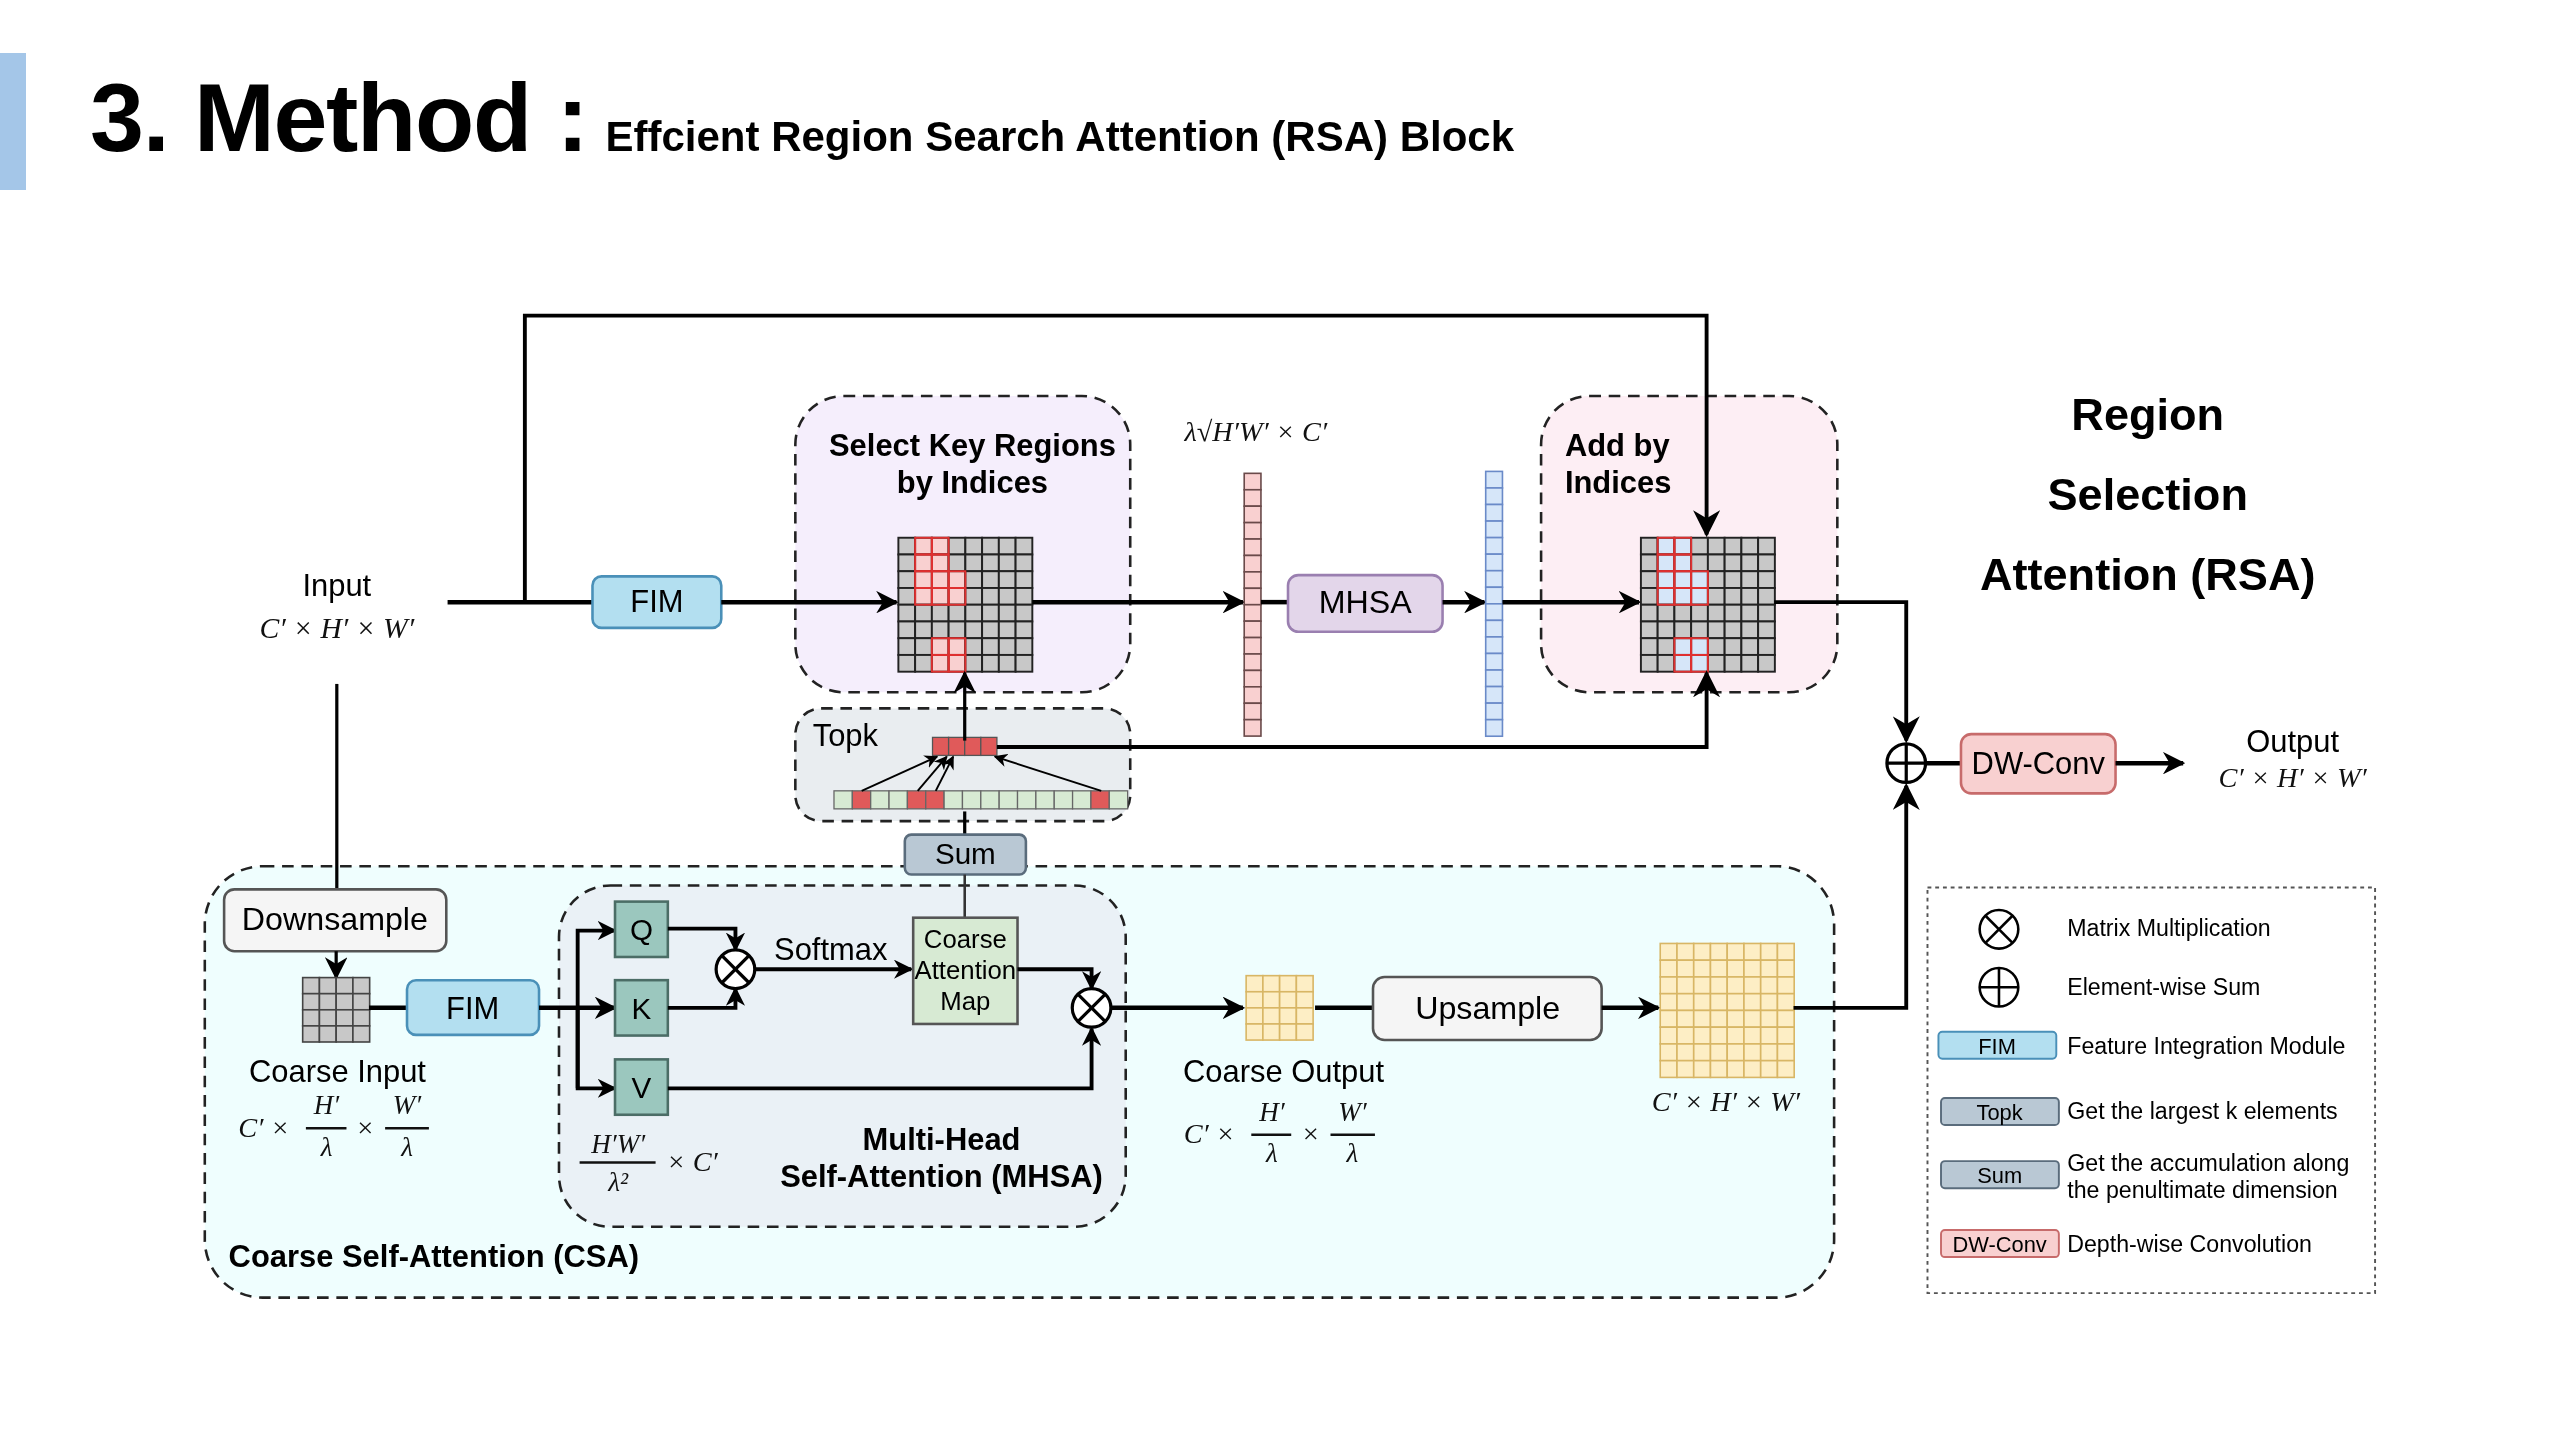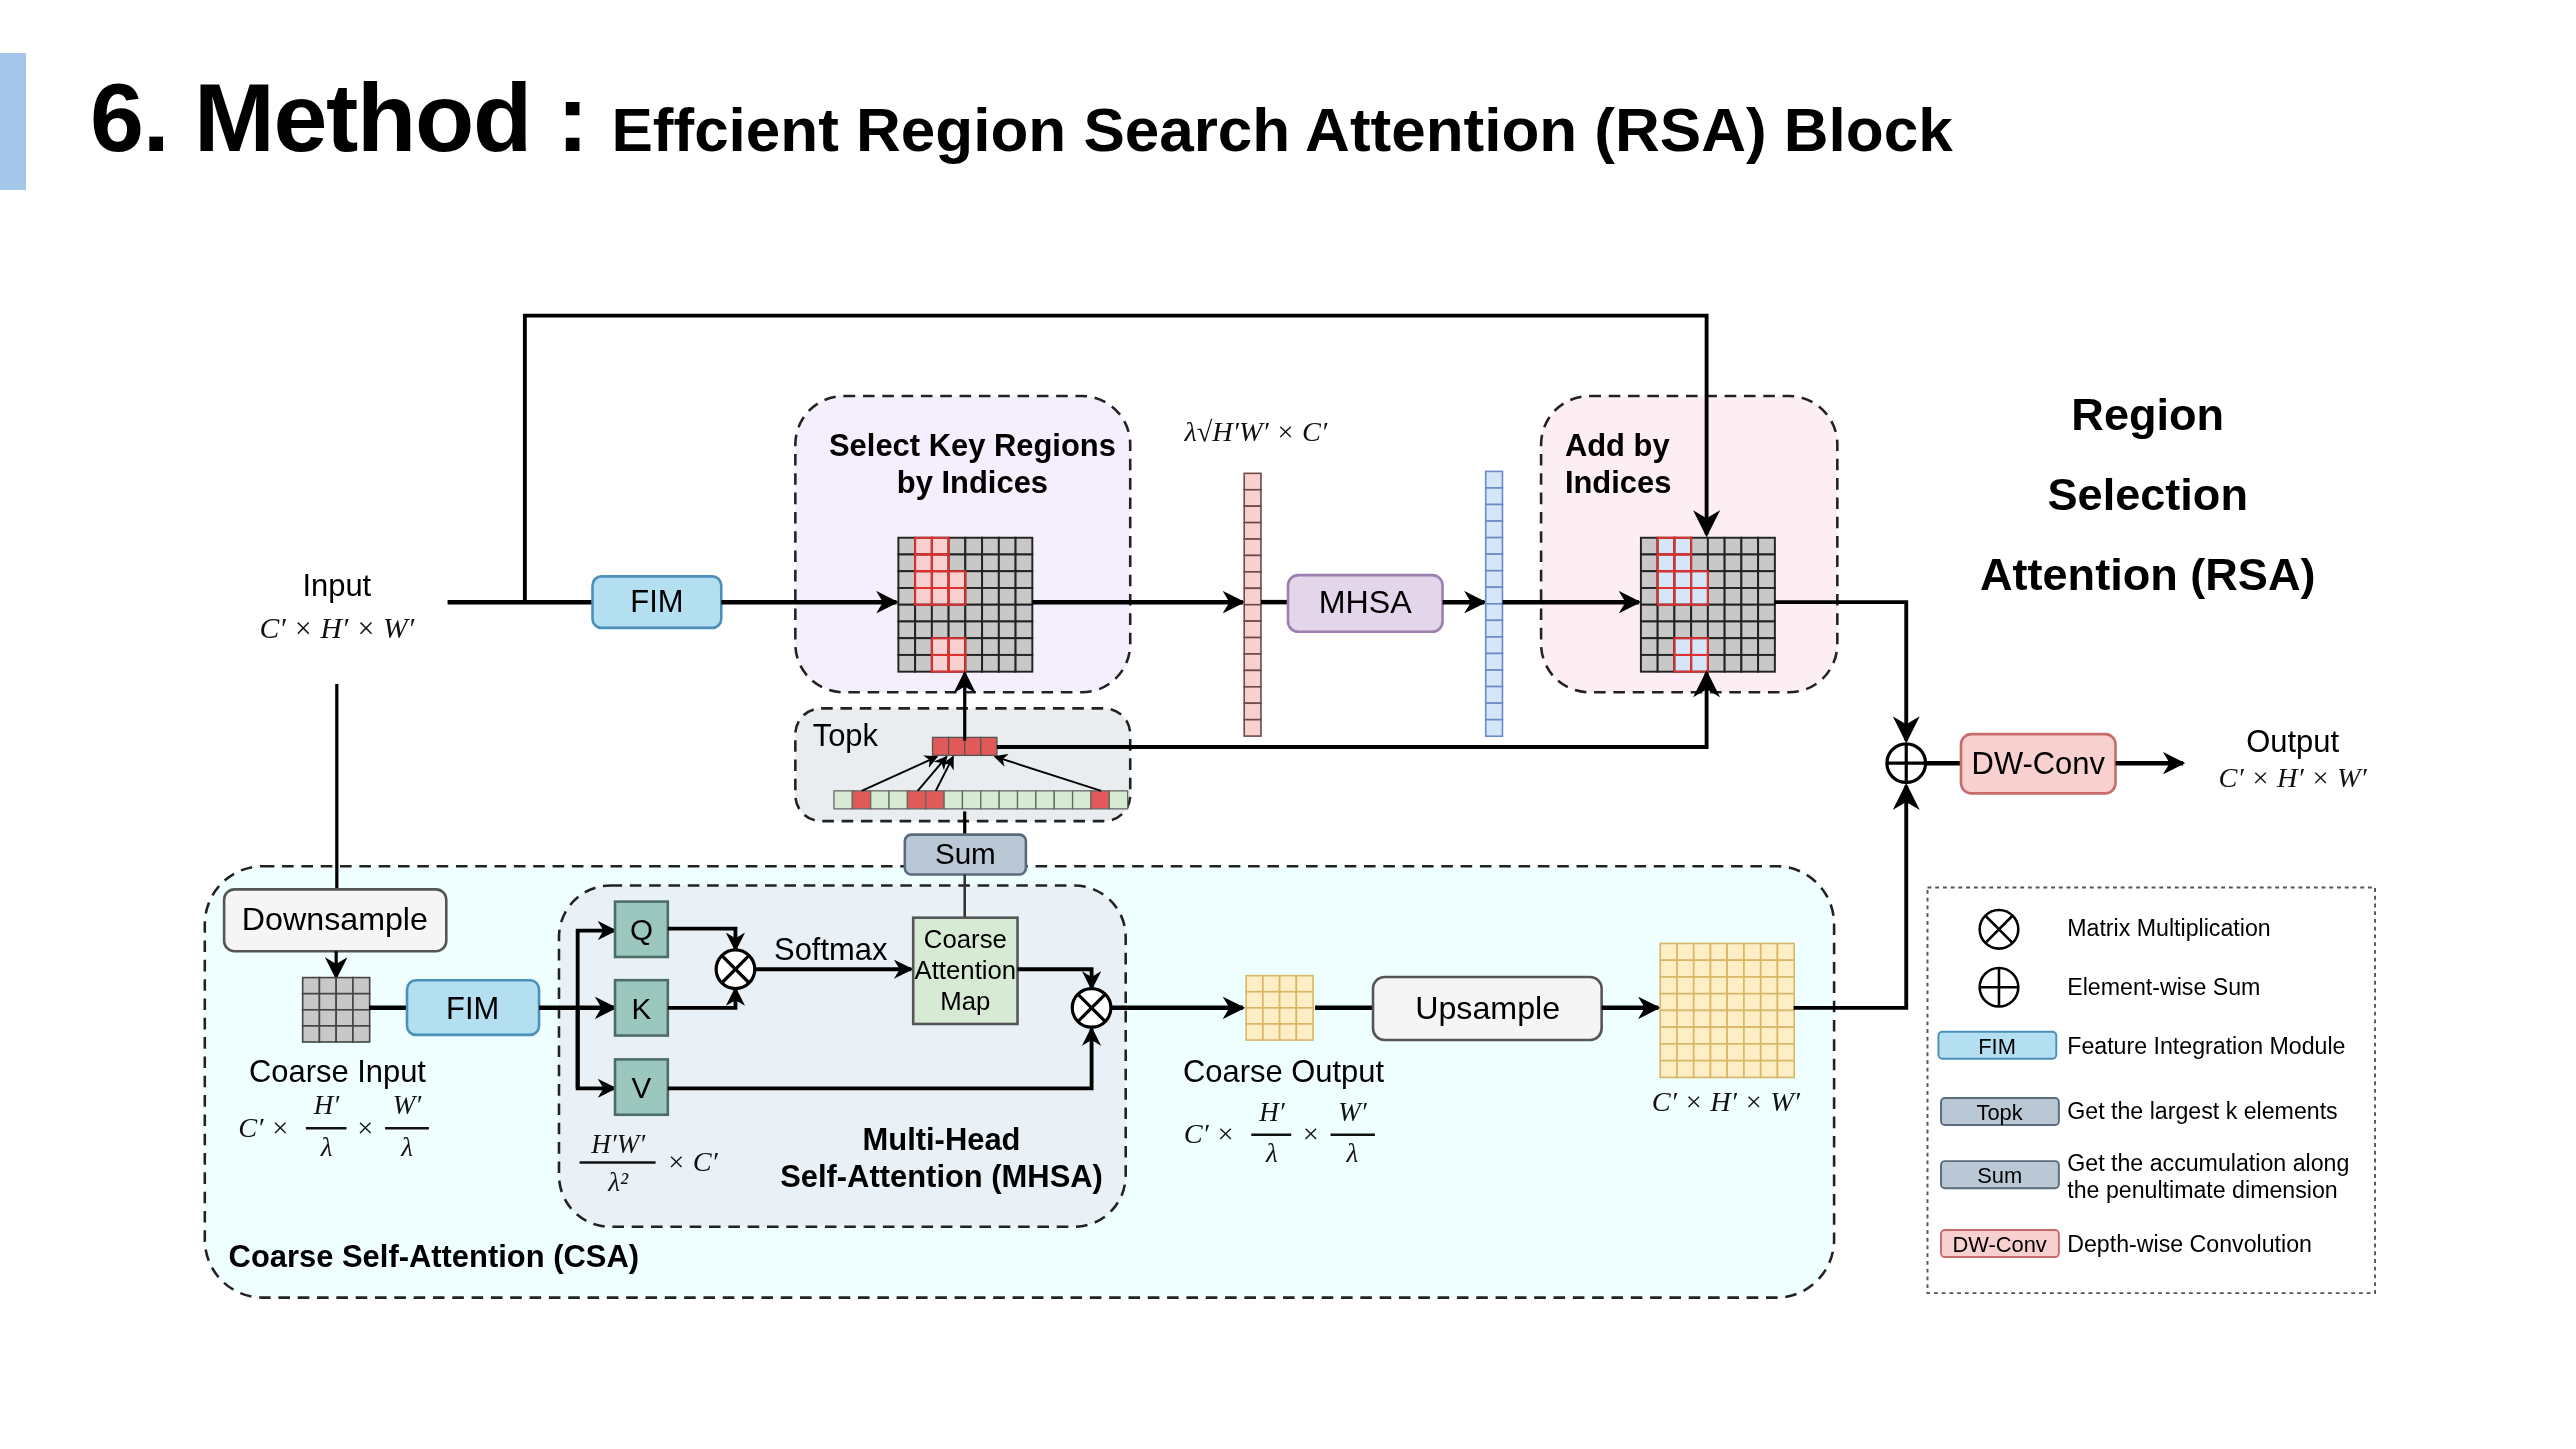--- a/index.html
+++ b/index.html
@@ -1,30 +1,30 @@
 <!DOCTYPE html>
 <html style="font-size:10.3px"><head>
 <meta charset="utf-8">
 <style>
   html, body { margin:0; padding:0; background:#ffffff; }
   body { width:2576px; height:1449px; position:relative; overflow:hidden; font-family:"Liberation Sans", sans-serif; }
   .accent-bar { position:absolute; left:0; top:53px; width:26px; height:137px; background:#a4c6e8; }
   .title { position:absolute; left:90px; top:62px; white-space:nowrap; color:#000; }
   .title .main { font-size:97px; font-weight:bold; letter-spacing:-1.3px; }
-  .title .sub { font-size:62px; font-weight:bold; margin-left:21px; }
+  .title .sub { font-size:42px; font-weight:bold; margin-left:15px; }
   svg { position:absolute; left:0; top:0; }
   .lbl { font-family:"Liberation Sans", sans-serif; fill:#000; }
   .math { font-family:"Liberation Serif", serif; font-style:italic; fill:#111; }
 </style>
 </head>
 <body>
 
 <div class="accent-bar"></div>
 <div class="title">
-  <span class="main">6. Method :</span>
+  <span class="main">3. Method :</span>
   <span class="sub">Effcient Region Search Attention (RSA) Block</span>
 </div>
 
 <svg width="2576" height="1449" viewBox="0 0 4000 2250">
   <defs>
     <marker id="ah" viewBox="0 0 10 10" refX="9" refY="5" markerWidth="5" markerHeight="5" orient="auto-start-reverse">
       <path d="M0,0 L10,5 L0,10 L3,5 z" fill="#000"></path>
     </marker>
     <marker id="ahs" viewBox="0 0 10 10" refX="9" refY="5" markerWidth="7" markerHeight="7" orient="auto-start-reverse">
       <path d="M0,0 L10,5 L0,10 L3,5 z" fill="#000"></path>

